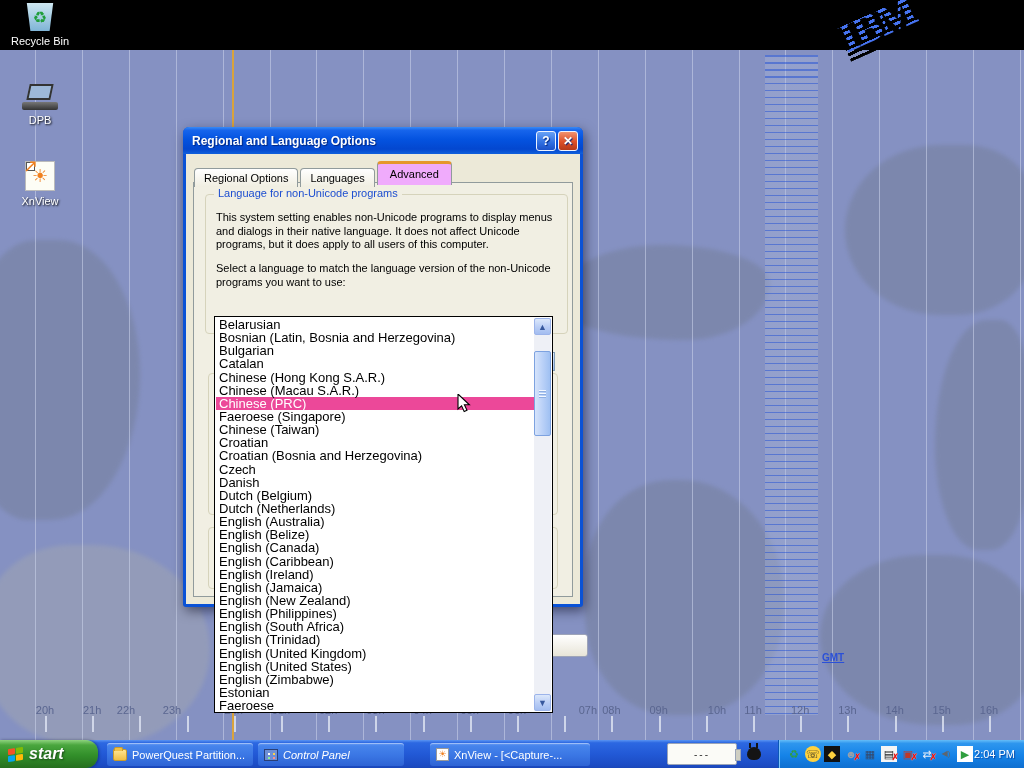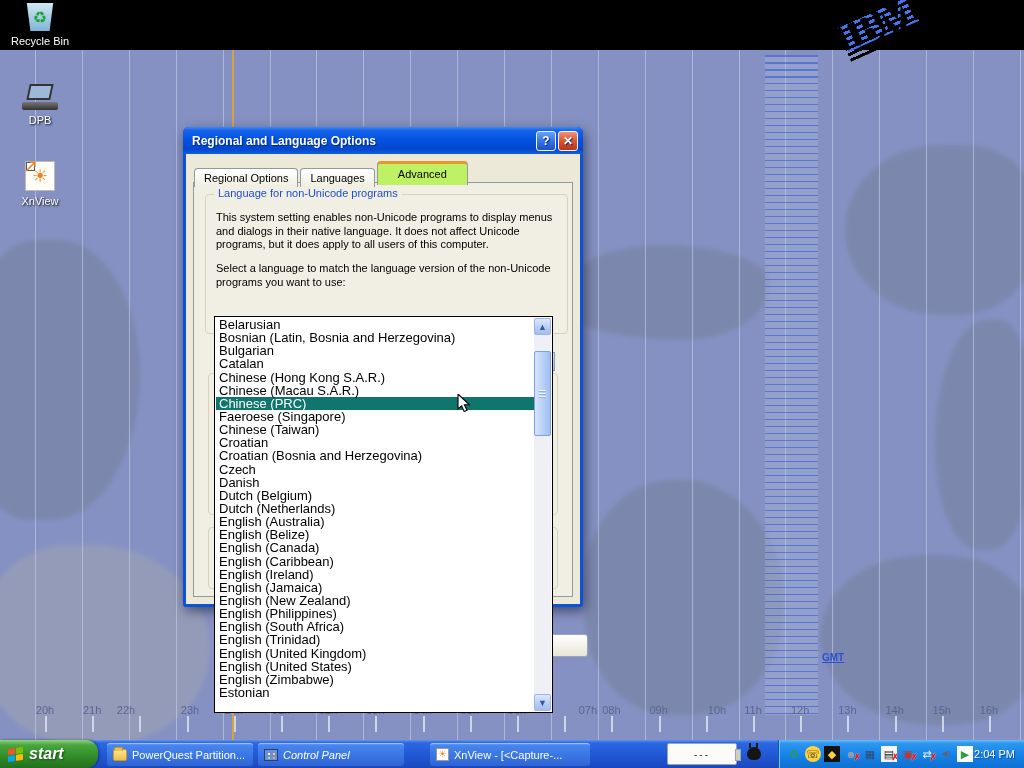--- a/index.html
+++ b/index.html
@@ -41,36 +41,36 @@
   .dialog{position:absolute;left:183px;top:127px;width:400px;height:480px;background:#0a52d6;border-radius:6px 6px 3px 3px;box-shadow:2px 4px 12px rgba(0,0,20,.5);z-index:10}
   .titlebar{height:27px;display:flex;align-items:center;padding:0 5px 0 9px;border-radius:6px 6px 0 0;color:#fff;font-weight:bold;font-size:12px;text-shadow:1px 1px 1px #00247e;
      background:linear-gradient(180deg,#3a8bf4 0%,#1765ec 12%,#0453e0 45%,#0347cf 82%,#1060dc 100%)}
   .titlebar .t{flex:1;white-space:nowrap;overflow:hidden}
   .tbtn{width:20px;height:20px;margin-left:2px;border:1px solid #eef3ff;border-radius:3px;display:flex;align-items:center;justify-content:center;color:#fff;font-weight:bold;font-size:12px}
   .help{background:linear-gradient(180deg,#68a1f5,#2f6ee0 60%,#1c50c8)}
   .close{background:linear-gradient(180deg,#f0926f,#dd4f27 55%,#b4391a)}
   .dlg-body{position:absolute;left:3px;right:3px;top:27px;bottom:3px;background:#ece9d8}
   .tabs{position:absolute;left:8px;top:7px;display:flex;align-items:flex-end;z-index:3}
   .tab{padding:3px 9px 3px;font-size:11px;background:linear-gradient(180deg,#fff,#f0eee1);border:1px solid #919b9c;border-bottom:none;border-radius:4px 4px 0 0;margin-right:2px;position:relative;top:2px;white-space:nowrap}
-  .tab.active{top:0;padding:4px 20px 5px;border-top:3px solid #e5972d;background:#bef264;z-index:4}
+  .tab.active{top:0;padding:4px 12px 5px;border-top:3px solid #e5972d;background:#f0abfc;z-index:4}
   .tabpage{position:absolute;left:7px;right:7px;top:28px;bottom:7px;border:1px solid #919b9c;background:#f1efe3}
   .groupbox{position:absolute;left:11px;right:4px;top:11px;height:140px;border:1px solid #d6d3bb;border-radius:4px}
   .groupbox .cap{position:absolute;top:-8px;left:8px;background:#f1efe3;padding:0 4px;color:#1d4ed0;font-size:11px;white-space:nowrap}
   .gb-ghost{position:absolute;left:14px;right:14px;border:1px solid #d6d3bb;border-radius:4px}
   .para{position:absolute;left:22px;width:352px;color:#000;font-size:11px;line-height:13.5px}
   .combo{position:absolute;left:21px;top:169px;width:340px;height:19px;background:#fff;border:1px solid #7f9db9;display:flex;align-items:center}
   .combo .val{flex:1;padding:0 4px;font-size:11px;white-space:nowrap;overflow:hidden}
   .combo .cbtn{width:17px;height:17px;background:linear-gradient(180deg,#dce9fc,#bcd1f7 50%,#a3c0f3);border-left:1px solid #9db9dd;display:flex;align-items:center;justify-content:center;color:#3a5a9c;font-size:9px}
   .apply-sliver{position:absolute;left:312px;top:451px;width:82px;height:23px;background:linear-gradient(180deg,#fff,#e8e5d8);border:1px solid #9ea4b8;border-radius:3px}
 
   
   .droplist{position:absolute;left:214px;top:316px;width:339px;height:397px;background:#fff;border:1px solid #000;z-index:50}
   .items{position:absolute;left:1px;top:1px;right:18px;bottom:1px;overflow:hidden}
   .li{height:13.15px;line-height:13px;padding-left:3px;font-size:13px;white-space:nowrap;color:#000}
-  .li.sel{background:#0f766e;color:#fff}
+  .li.sel{background:#ec4899;color:#fff}
   .vsb{position:absolute;top:1px;bottom:1px;right:1px;width:17px;background:#eef0f6}
   .sbtn{position:absolute;left:0;width:17px;height:17px;background:linear-gradient(180deg,#dce8fb,#b9cdf5 55%,#a3bdf0);border:1px solid #9cb4ea;border-radius:2px;display:flex;align-items:center;justify-content:center;color:#37589d;font-size:9px}
   .sbtn.up{top:0}.sbtn.dn{bottom:0}
   .thumb{position:absolute;left:0;top:33px;width:17px;height:85px;background:linear-gradient(90deg,#d6e4fb,#bdd3f8 45%,#9fc0f2);border:1px solid #7da2e0;border-radius:2px}
   .thumb::after{content:"";position:absolute;left:4px;right:4px;top:38px;height:8px;
      background:repeating-linear-gradient(180deg,#f4f9ff 0 1px,#8fafe2 1px 2px,transparent 2px 3px)}
 
   
   .cursor{position:absolute;left:457px;top:394px;z-index:120}
 
@@ -135,21 +135,21 @@
     <div class="vline" style="left: 879.2px;"></div>
     <div class="vline" style="left: 926.1px;"></div>
     <div class="vline" style="left: 973px;"></div>
     <div class="vline" style="left: 1019.9px;"></div>
     <div class="tz" style="left: 25px;">20h</div>
     <div class="tick" style="left: 45px;"></div>
     <div class="tz" style="left: 72.2px;">21h</div>
     <div class="tick" style="left: 92.2px;"></div>
     <div class="tz" style="left: 106px;">22h</div>
     <div class="tick" style="left: 139.4px;"></div>
-    <div class="tz" style="left: 170px;">23h</div>
+    <div class="tz" style="left: 152px;">23h</div>
     <div class="tick" style="left: 186.6px;"></div>
     <div class="tz" style="left: 213.8px;">24h</div>
     <div class="tick" style="left: 233.8px;"></div>
     <div class="tz" style="left: 261px;">01h</div>
     <div class="tick" style="left: 281px;"></div>
     <div class="tz" style="left: 308.2px;">02h</div>
     <div class="tick" style="left: 328.2px;"></div>
     <div class="tz" style="left: 355.4px;">03h</div>
     <div class="tick" style="left: 375.4px;"></div>
     <div class="tz" style="left: 402.6px;">04h</div>
@@ -251,20 +251,21 @@
       <div class="li">English (Ireland)</div>
       <div class="li">English (Jamaica)</div>
       <div class="li">English (New Zealand)</div>
       <div class="li">English (Philippines)</div>
       <div class="li">English (South Africa)</div>
       <div class="li">English (Trinidad)</div>
       <div class="li">English (United Kingdom)</div>
       <div class="li">English (United States)</div>
       <div class="li">English (Zimbabwe)</div>
       <div class="li">Estonian</div>
+      <div class="li">Faeroese</div>
     </div>
   <div class="vsb">
     <span class="sbtn up">▲</span>
     <span class="sbtn dn">▼</span>
     <span class="thumb"></span>
   </div>
 </div>
 
 <div class="cursor">
   <svg width="19" height="20" viewBox="0 0 19 20">

